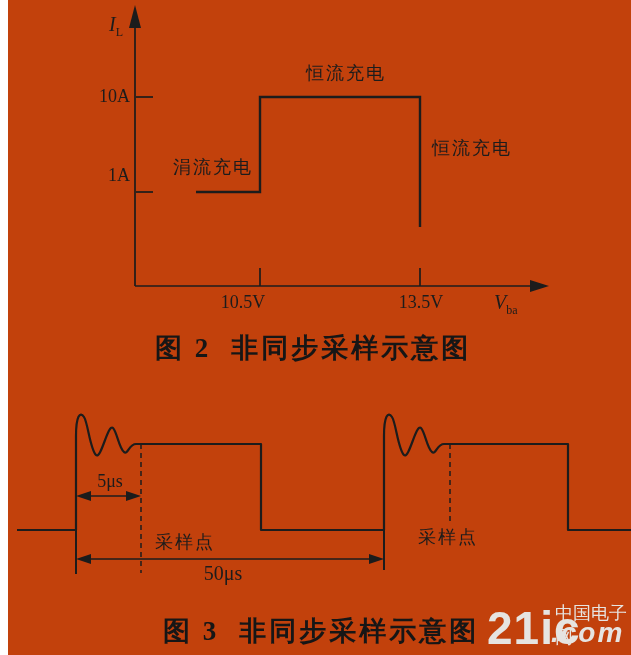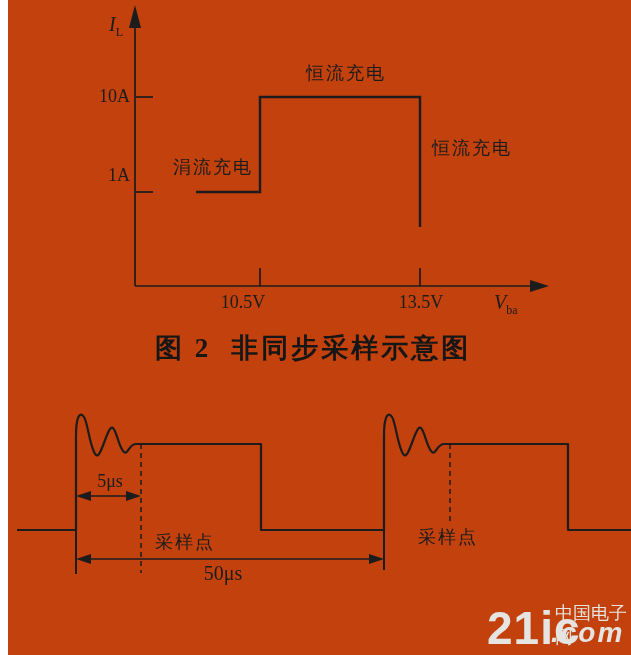--- a/index.html
+++ b/index.html
@@ -110,20 +110,21 @@
   <span class="t cjk center" style="left:338px;top:64px;">恒流充电</span>
   <span class="t cjk center" style="left:464px;top:139px;">恒流充电</span>
 
   <div class="t cap center" style="left:305px;top:334px;"><span>图 2</span><span class="cap-title">非同步采样示意图</span></div>
 
   <span class="t num center" style="left:102px;top:472px;">5μs</span>
   <span class="t cjk" style="left:147px;top:533px;">采样点</span>
   <span class="t num center" style="left:215px;top:562px;font-size:20px;">50μs</span>
   <span class="t cjk" style="left:410px;top:528px;">采样点</span>
 
+  <div class="t cap center" style="left:313px;top:617px;"><span>图 3</span><span class="cap-title">非同步采样示意图</span></div>
 
   <div>
     <span class="wm wm-brand">21ic</span>
     <span class="wm wm-site">中国电子网</span>
     <span class="wm wm-com">.com</span>
   </div>
 
 </div>
 
 </body></html>

